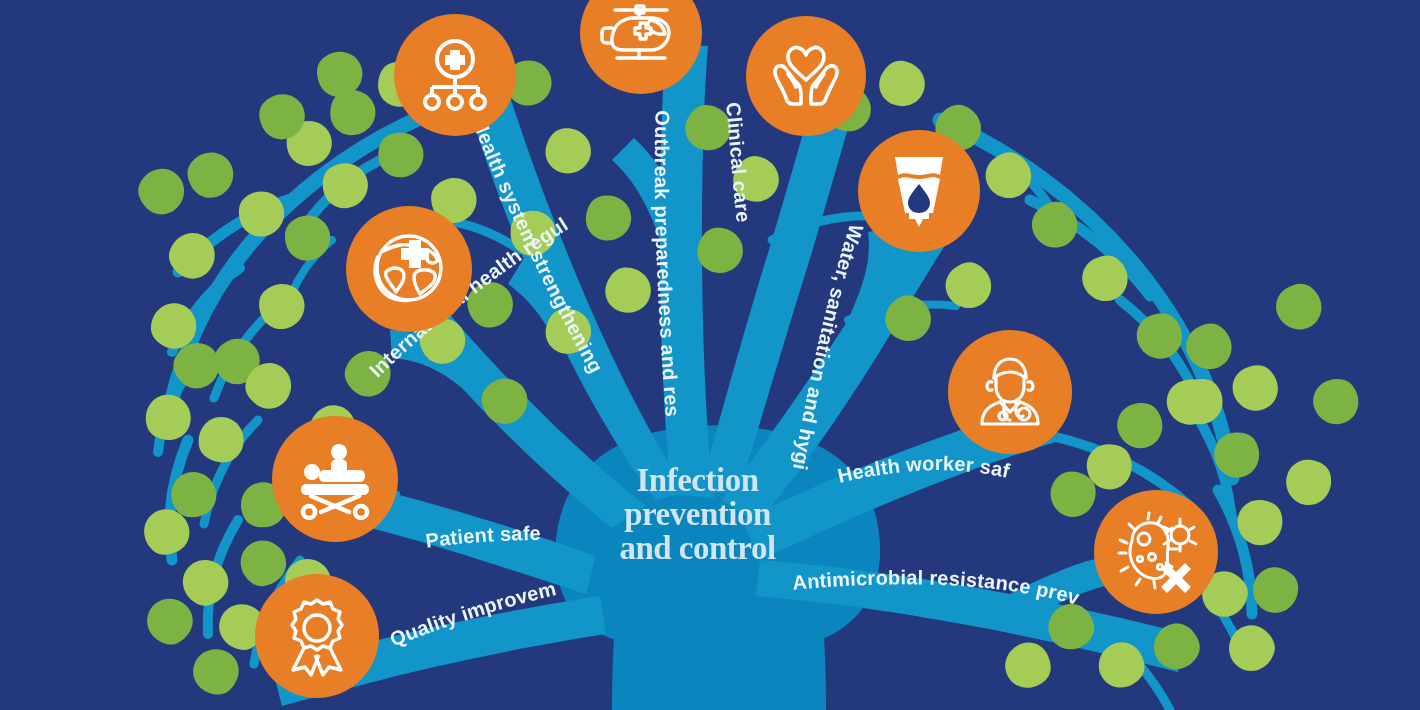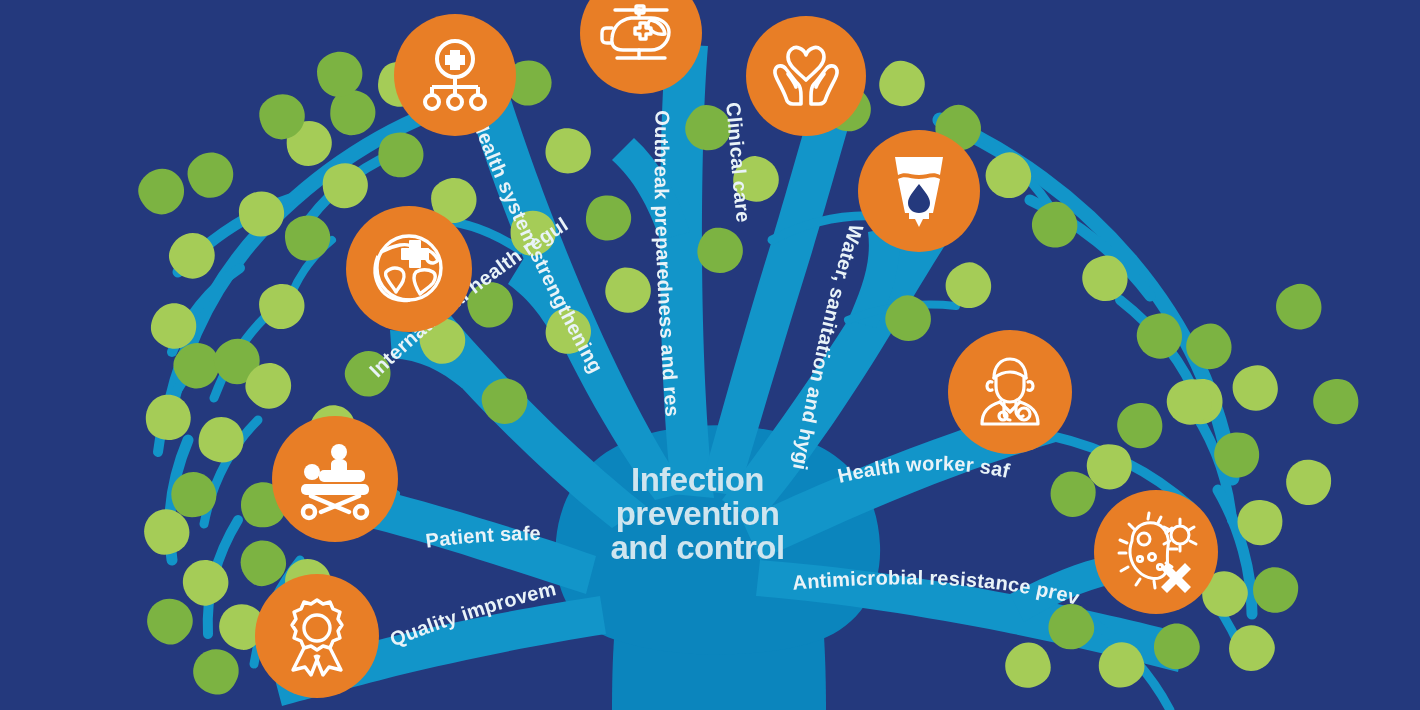--- a/index.html
+++ b/index.html
@@ -24,21 +24,21 @@
     font-family:"Liberation Sans", sans-serif;
     font-weight:bold;
     letter-spacing:0.2px;
   }
   .center-title{
     position:absolute;
     left:600px; top:463px;
     width:195px;
     text-align:center;
     color:#cfe5ef;
-    font-family:Liberation Sans, sans-serif;
+    font-family:Liberation Serif, serif;
     font-weight:bold;
     font-size:33px;
     line-height:34px;
     letter-spacing:-0.5px;
     text-shadow:0 0 1px rgba(0,0,0,0.06);
     white-space:pre-line;
   }
   .node{
     position:absolute;
     border-radius:50%;

